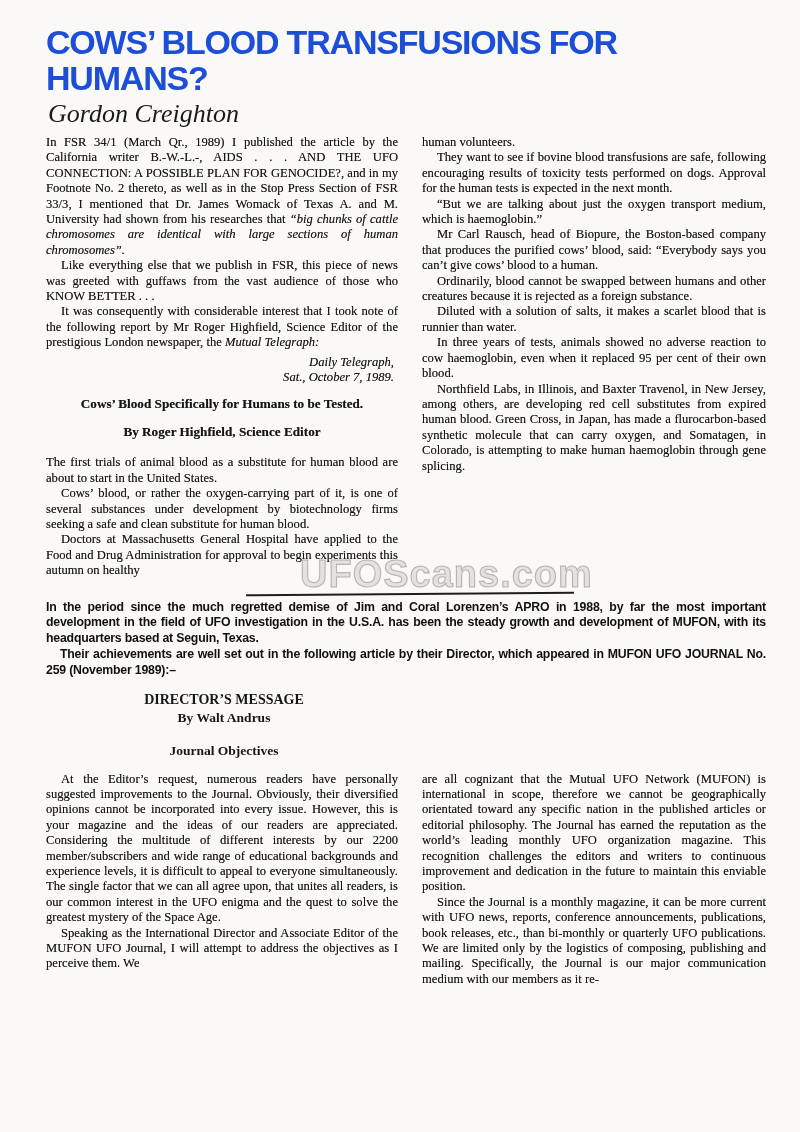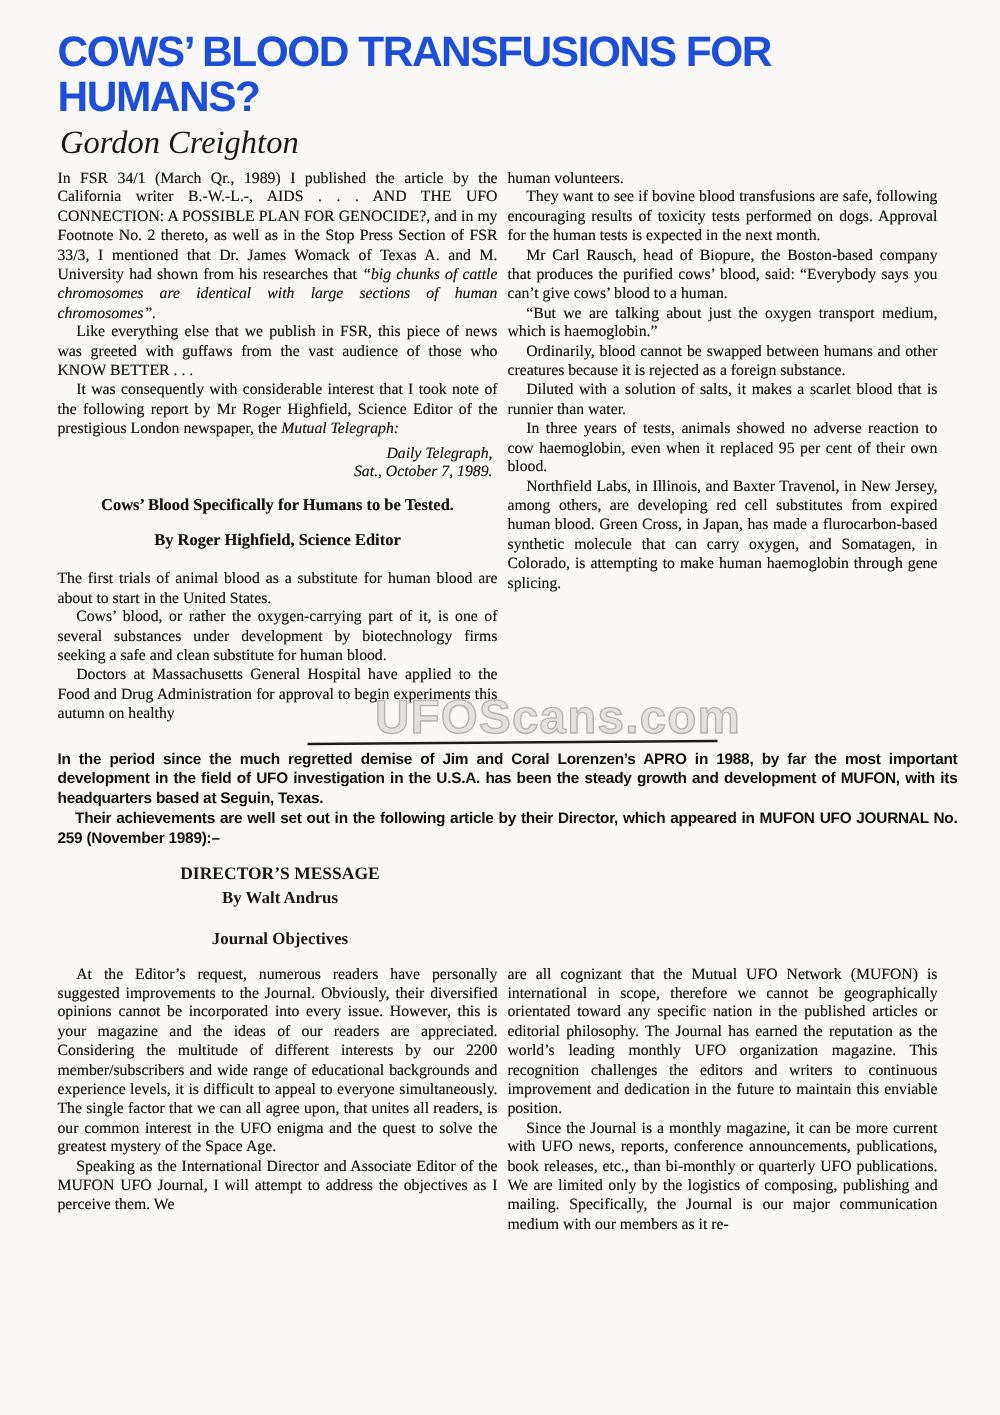--- a/index.html
+++ b/index.html
@@ -28,21 +28,21 @@
   }
   .headline span { display:block; }
   .author {
     font-style:italic;
     font-size:26px;
     line-height:30px;
     margin:3px 0 6px 2px;
     color:#1a1a1a;
   }
   
-  .cols { display:flex; gap:8px; }
+  .cols { display:flex; gap:24px;justify-content:flex-end; }
   .col {
     width:352px;
     font-size:12.6px;
     line-height:15.4px;
     text-align:justify;
     text-shadow:0 0 0.5px rgba(25,25,25,0.55);
   }
   .col.right { width:344px; }
   .col p { margin:0; }
   .col p.ind { text-indent:15px; }
@@ -134,22 +134,22 @@
         </p>
         <p class="subhead">Cows’ Blood Specifically for Humans to be Tested.</p>
         <p class="byline">By Roger Highfield, Science Editor</p>
         <p>The first trials of animal blood as a substitute for human blood are about to start in the United States.</p>
         <p class="ind">Cows’ blood, or rather the oxygen-carrying part of it, is one of several substances under development by biotechnology firms seeking a safe and clean substitute for human blood.</p>
         <p class="ind">Doctors at Massachusetts General Hospital have applied to the Food and Drug Administration for approval to begin experiments this autumn on healthy</p>
       </div>
       <div class="col right">
         <p>human volunteers.</p>
         <p class="ind">They want to see if bovine blood transfusions are safe, following encouraging results of toxicity tests performed on dogs. Approval for the human tests is expected in the next month.</p>
+        <p class="ind">“But we are talking about just the oxygen transport medium, which is haemoglobin.”</p>
         <p class="ind">Mr Carl Rausch, head of Biopure, the Boston-based company that produces the purified cows’ blood, said: “Everybody says you can’t give cows’ blood to a human.</p>
-        <p class="ind">“But we are talking about just the oxygen transport medium, which is haemoglobin.”</p>
         <p class="ind">Ordinarily, blood cannot be swapped between humans and other creatures because it is rejected as a foreign substance.</p>
         <p class="ind">Diluted with a solution of salts, it makes a scarlet blood that is runnier than water.</p>
         <p class="ind">In three years of tests, animals showed no adverse reaction to cow haemoglobin, even when it replaced 95 per cent of their own blood.</p>
         <p class="ind">Northfield Labs, in Illinois, and Baxter Travenol, in New Jersey, among others, are developing red cell substitutes from expired human blood. Green Cross, in Japan, has made a flurocarbon-based synthetic molecule that can carry oxygen, and Somatagen, in Colorado, is attempting to make human haemoglobin through gene splicing.</p>
       </div>
     </div>
   </div>
 
   <div class="divider"></div>
 

